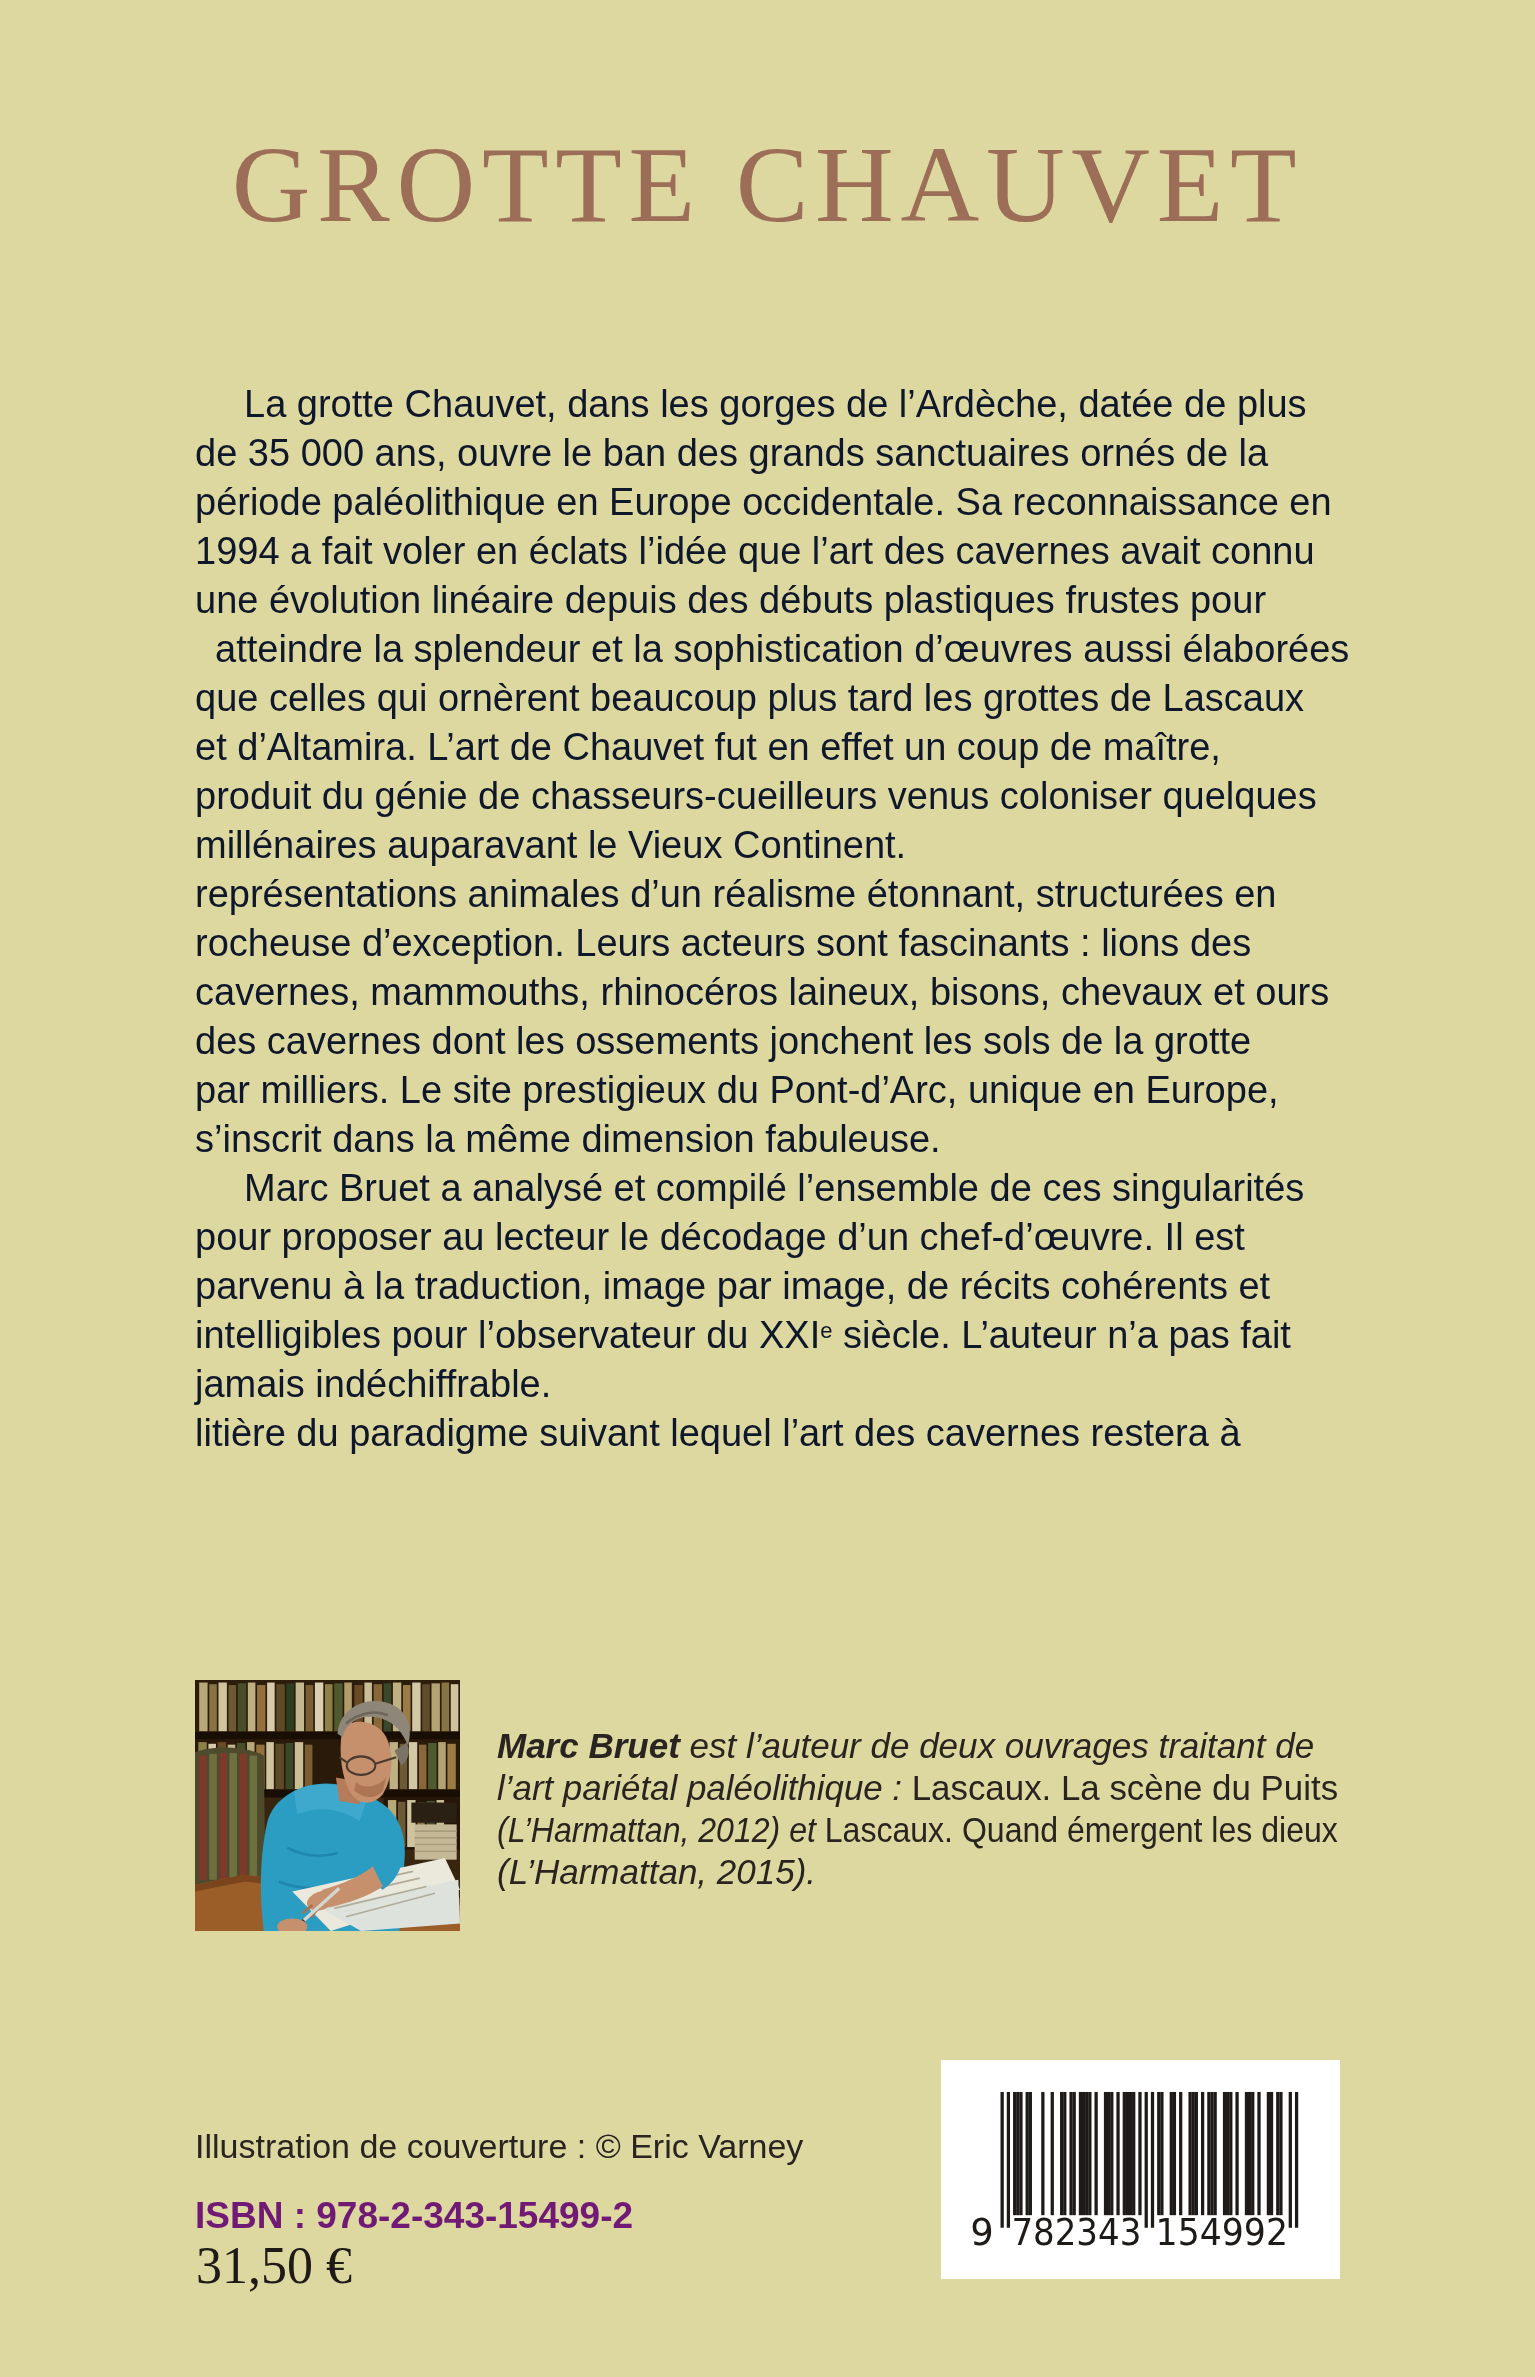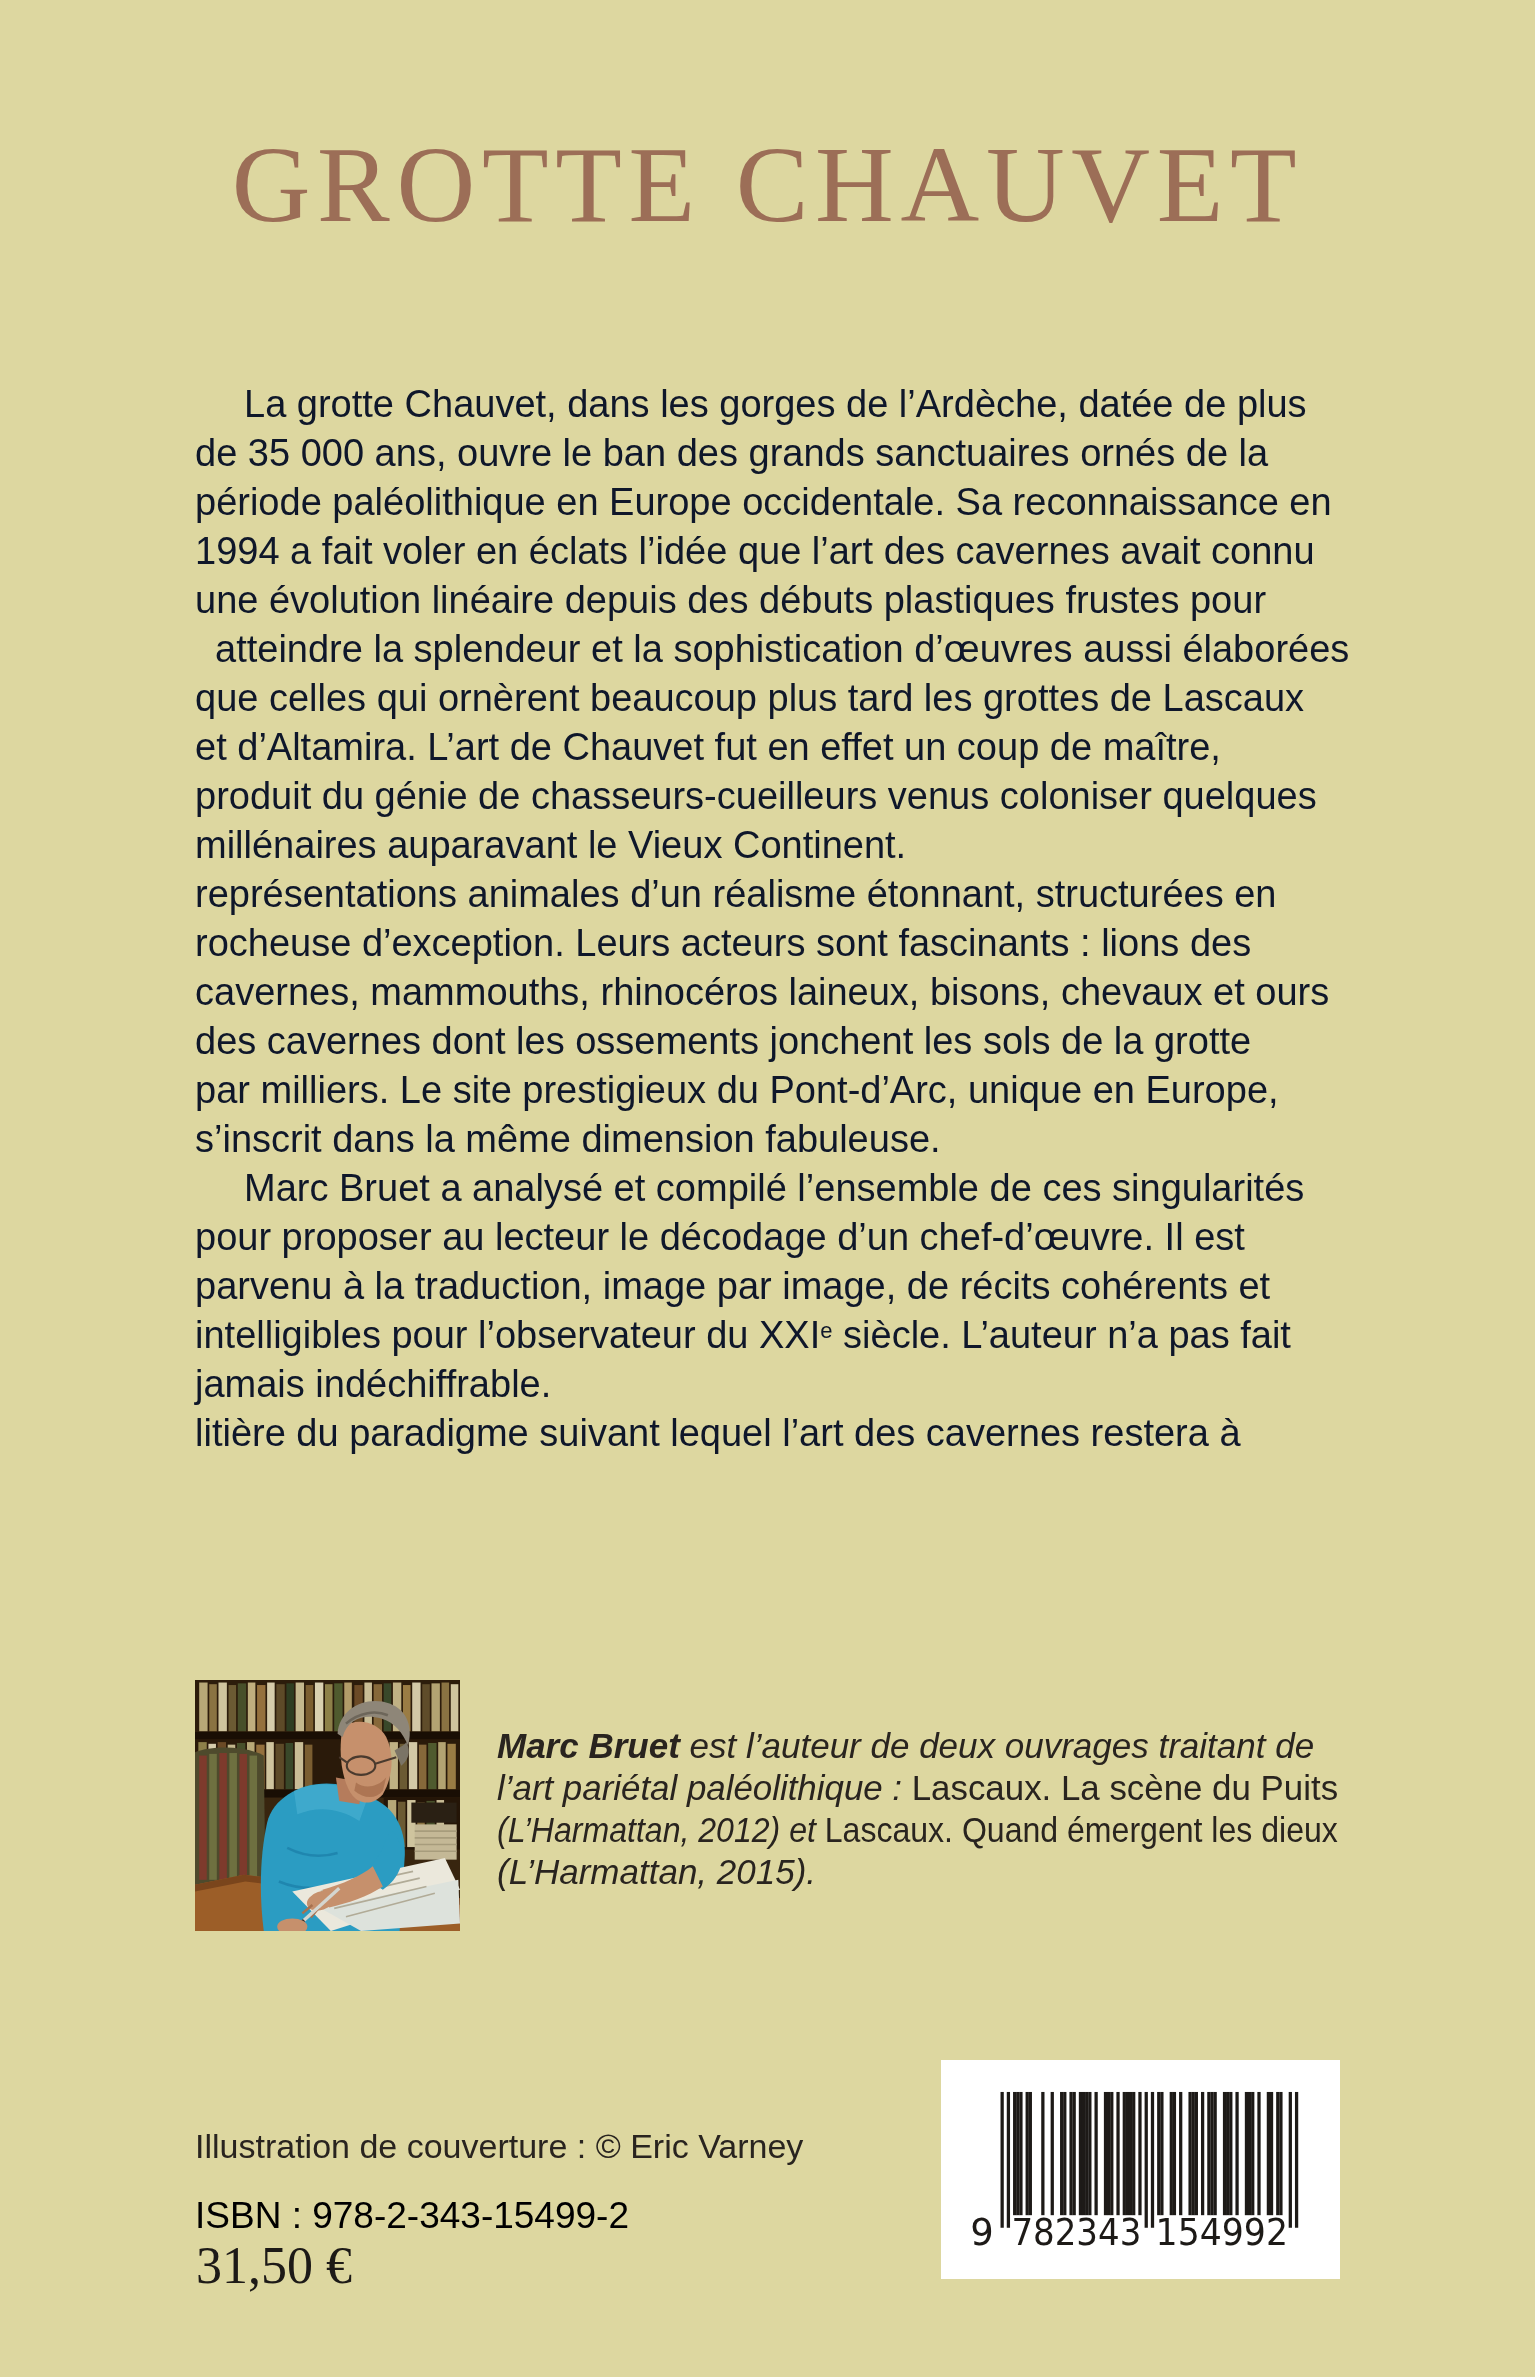--- a/index.html
+++ b/index.html
@@ -21,21 +21,21 @@
   .bio-text{position:absolute;left:497px;top:1725px;width:846px;
             font-size:35px;line-height:42px;color:#29241f;}
   .bio-text .bio-line{height:42px;white-space:nowrap;transform-origin:0 50%;}
 
   .seg-rm{font-style:normal;}
   .seg-i{font-style:italic;}
   .seg-bi{font-style:italic;font-weight:bold;}
   sup.seg-sup{font-size:58%;vertical-align:baseline;position:relative;top:-0.45em;}
 
   .credit{position:absolute;left:195px;top:2127px;font-size:34px;color:#29241f;}
-  .isbn{position:absolute;left:195px;top:2195px;font-size:37px;color:#000000;}
+  .isbn{position:absolute;left:195px;top:2195px;font-size:37px;color:#701a75;font-weight:bold;}
   .price{position:absolute;left:196px;top:2236px;font-size:52px;color:#1d1a17;
          font-family:"Liberation Serif","DejaVu Serif",serif;}
 
   .barcode-box{position:absolute;left:941px;top:2060px;width:399px;height:219px;background:#ffffff;}
   .barcode-box svg{display:block;width:399px;height:219px;}
 </style>
 </head>
 <body>
 
 <div class="cover">

